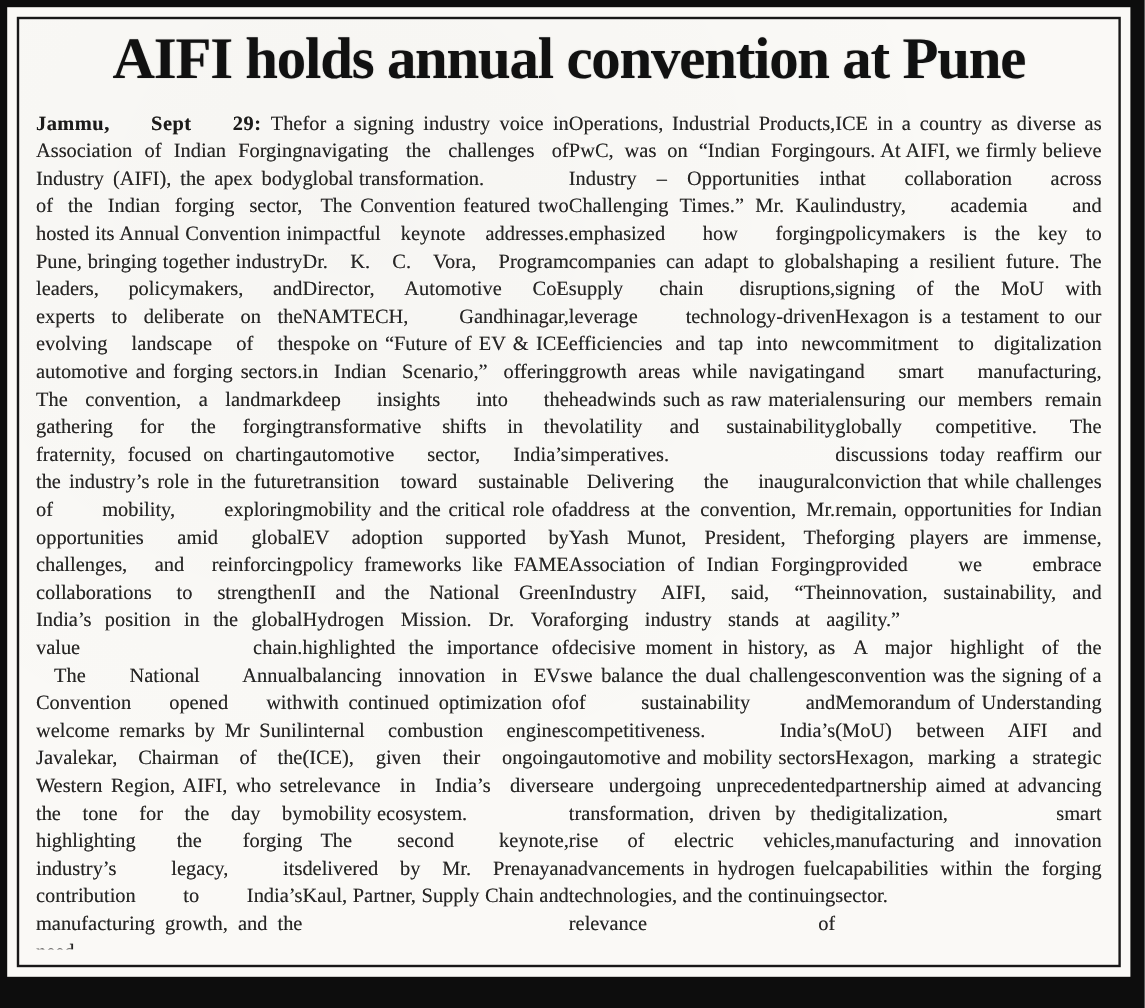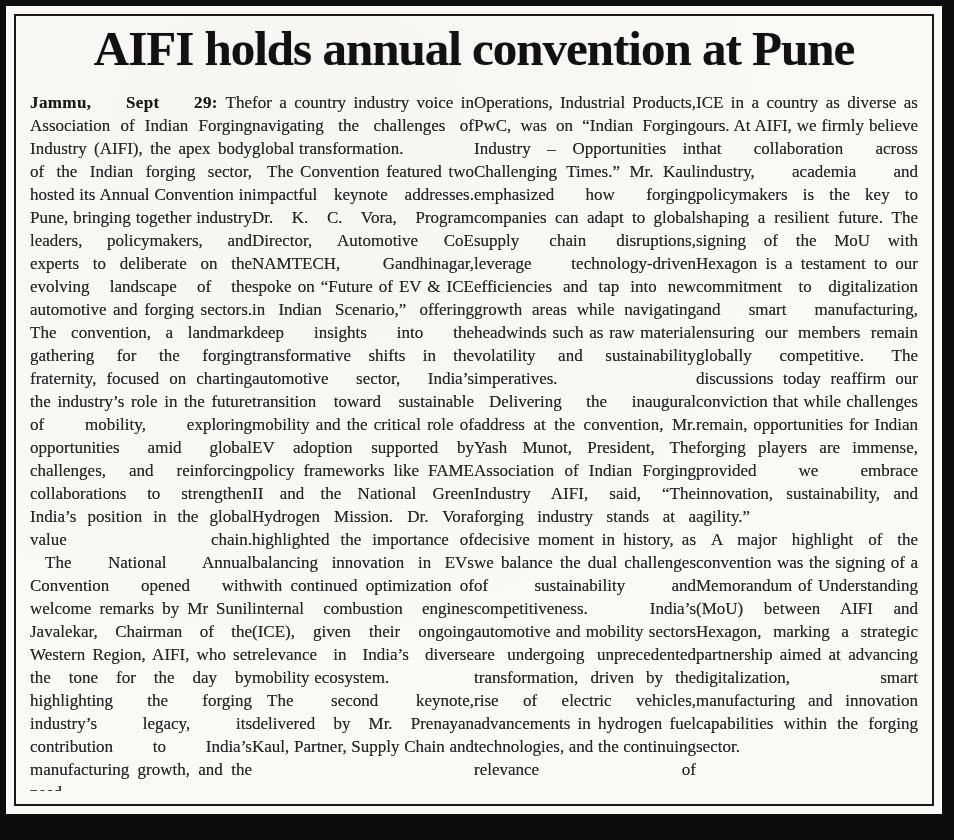--- a/index.html
+++ b/index.html
@@ -84,21 +84,21 @@
       <h1 class="headline">AIFI holds annual convention at Pune</h1>
 
       <div class="cols">
 
         <div class="col">
           <p class="runover"><strong class="dateline">Jammu, Sept 29:</strong><span>The Association of Indian Forging Industry (AIFI), the apex body of the Indian forging sector, hosted its Annual Convention in Pune, bringing together industry leaders, policymakers, and experts to deliberate on the evolving landscape of the automotive and forging sectors. The convention, a landmark gathering for the forging fraternity, focused on charting the industry’s role in the future of mobility, exploring opportunities amid global challenges, and reinforcing collaborations to strengthen India’s position in the global value chain.</span></p>
           <p class="indent runover">The National Annual Convention opened with welcome remarks by Mr Sunil Javalekar, Chairman of the Western Region, AIFI, who set the tone for the day by highlighting the forging industry’s legacy, its contribution to India’s manufacturing growth, and the need</p>
         </div>
 
         <div class="col">
-          <p>for a country industry voice in navigating the challenges of global transformation.</p>
+          <p>for a signing industry voice in navigating the challenges of global transformation.</p>
           <p class="indent">The Convention featured two impactful keynote addresses. Dr. K. C. Vora, Program Director, Automotive CoE NAMTECH, Gandhinagar, spoke on “Future of EV &amp; ICE in Indian Scenario,” offering deep insights into the transformative shifts in the automotive sector, India’s transition toward sustainable mobility and the critical role of EV adoption supported by policy frameworks like FAME II and the National Green Hydrogen Mission. Dr. Vora highlighted the importance of balancing innovation in EVs with continued optimization of internal combustion engines (ICE), given their ongoing relevance in India’s diverse mobility ecosystem.</p>
           <p class="indent runover">The second keynote, delivered by Mr. Prenayan Kaul, Partner, Supply Chain and</p>
         </div>
 
         <div class="col">
           <p>Operations, Industrial Products, PwC, was on “Indian Forging Industry – Opportunities in Challenging Times.” Mr. Kaul emphasized how forging companies can adapt to global supply chain disruptions, leverage technology-driven efficiencies and tap into new growth areas while navigating headwinds such as raw material volatility and sustainability imperatives.</p>
           <p class="indent runover">Delivering the inaugural address at the convention, Mr. Yash Munot, President, The Association of Indian Forging Industry AIFI, said, “The forging industry stands at a decisive moment in history, as we balance the dual challenges of sustainability and competitiveness. India’s automotive and mobility sectors are undergoing unprecedented transformation, driven by the rise of electric vehicles, advancements in hydrogen fuel technologies, and the continuing relevance of</p>
         </div>
 
         <div class="col">

